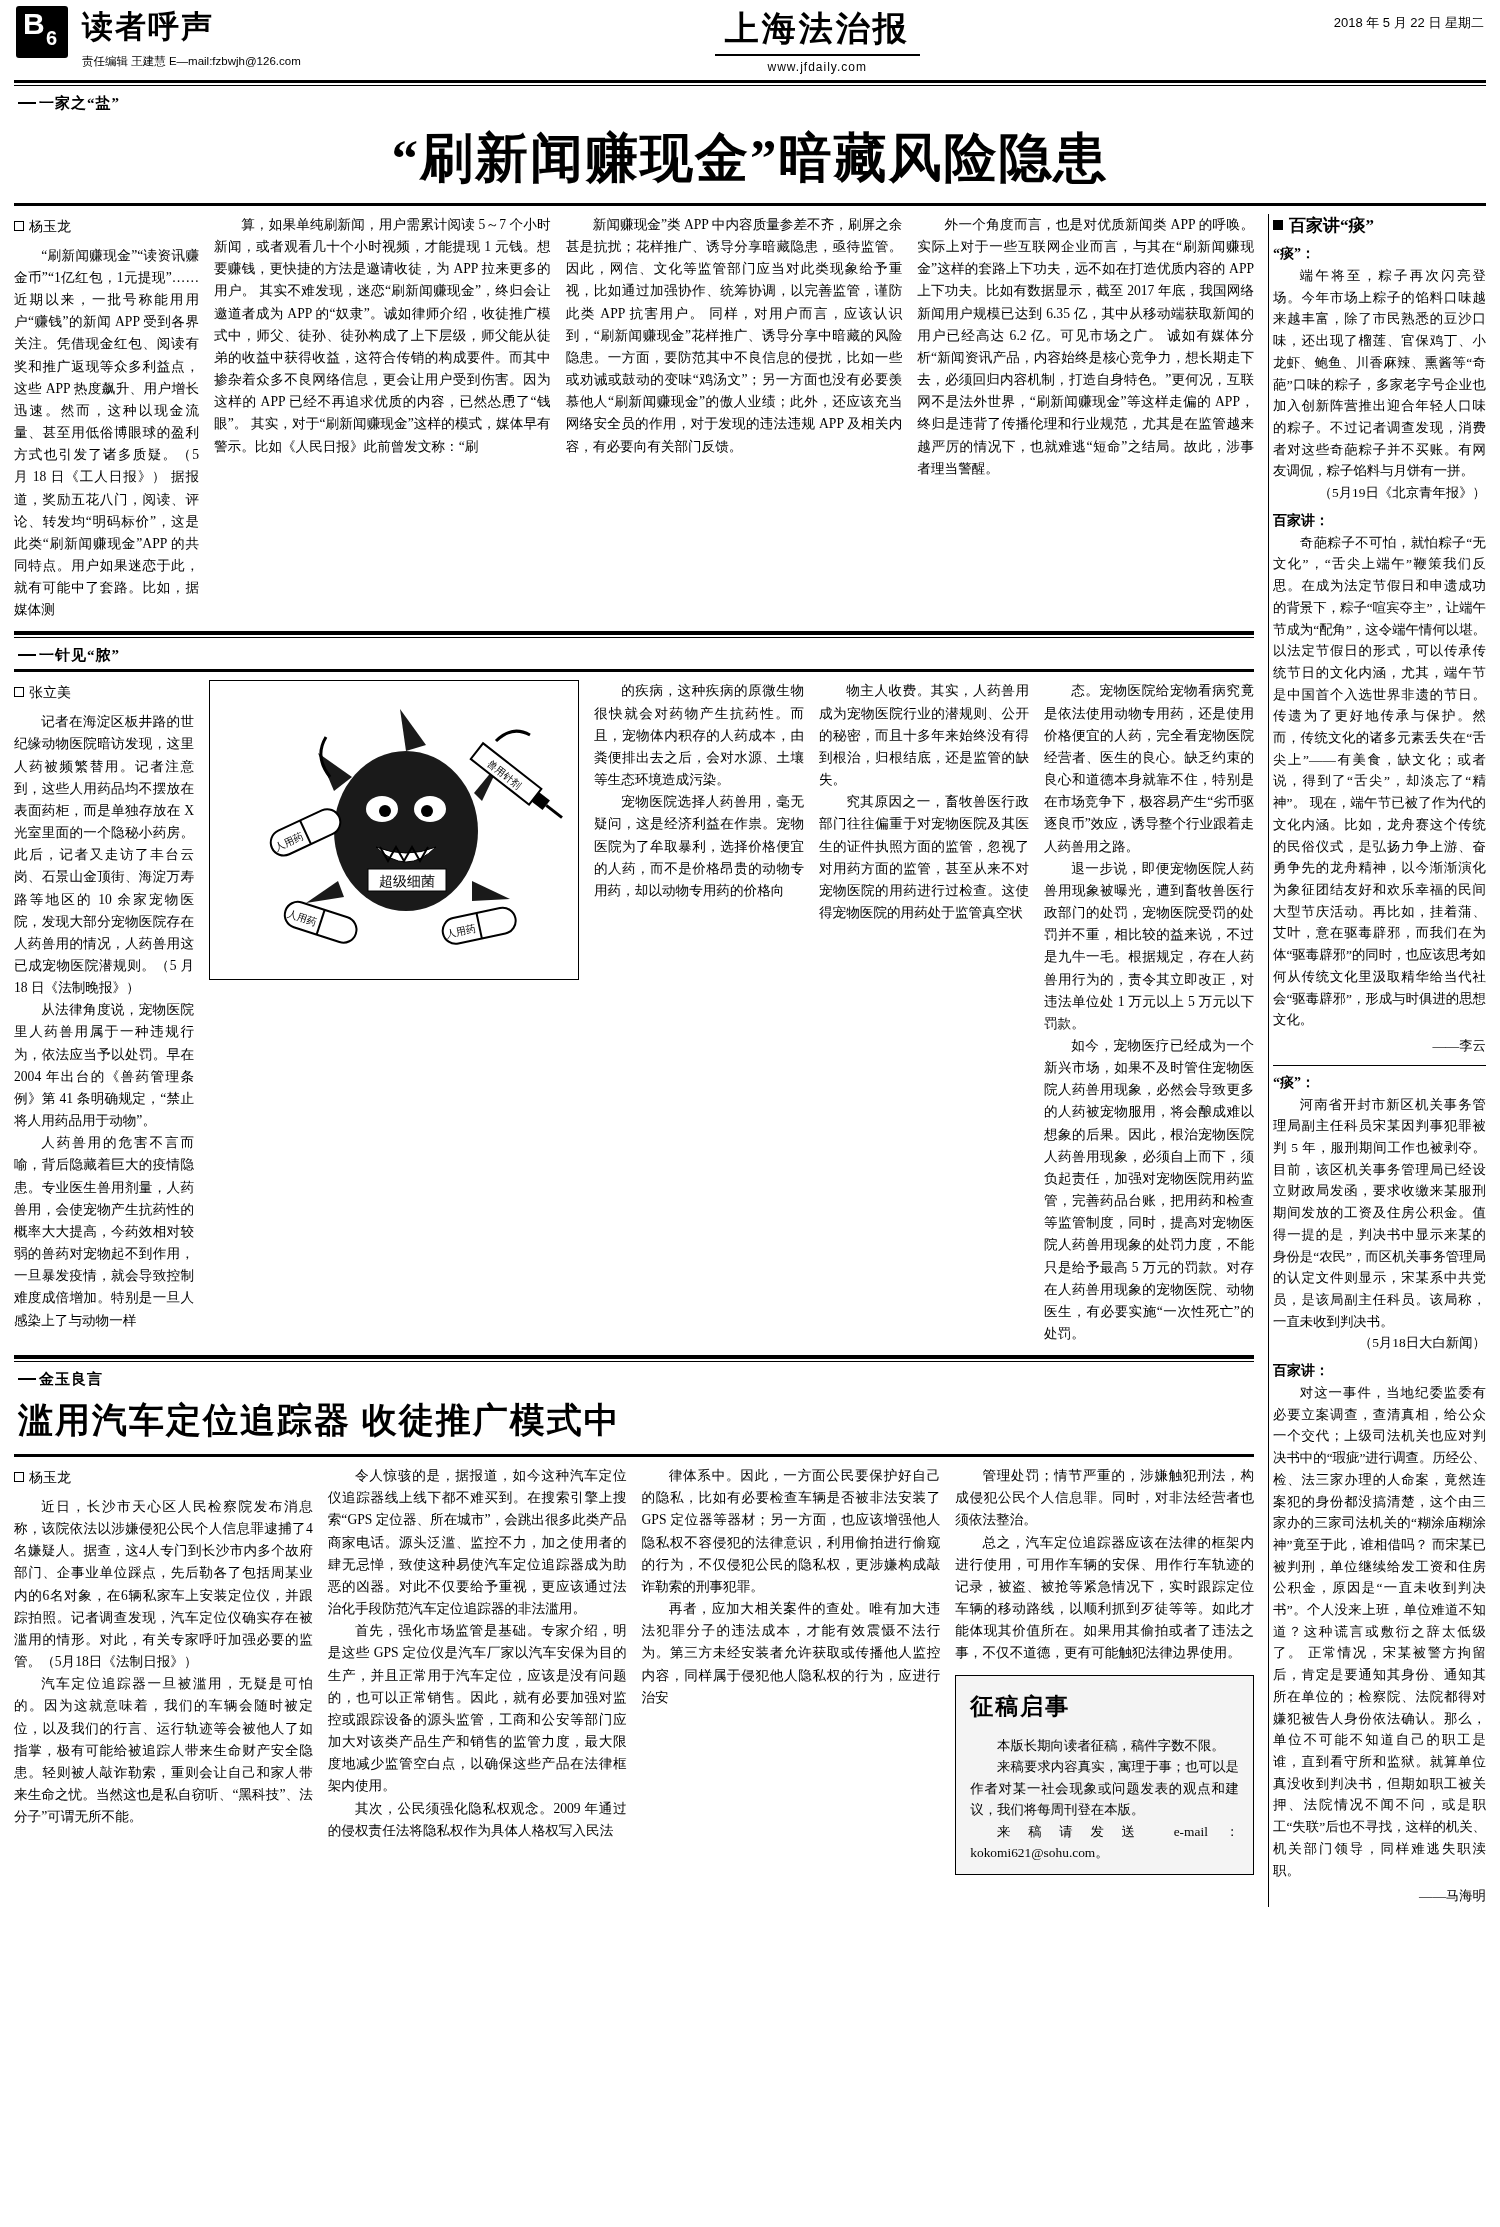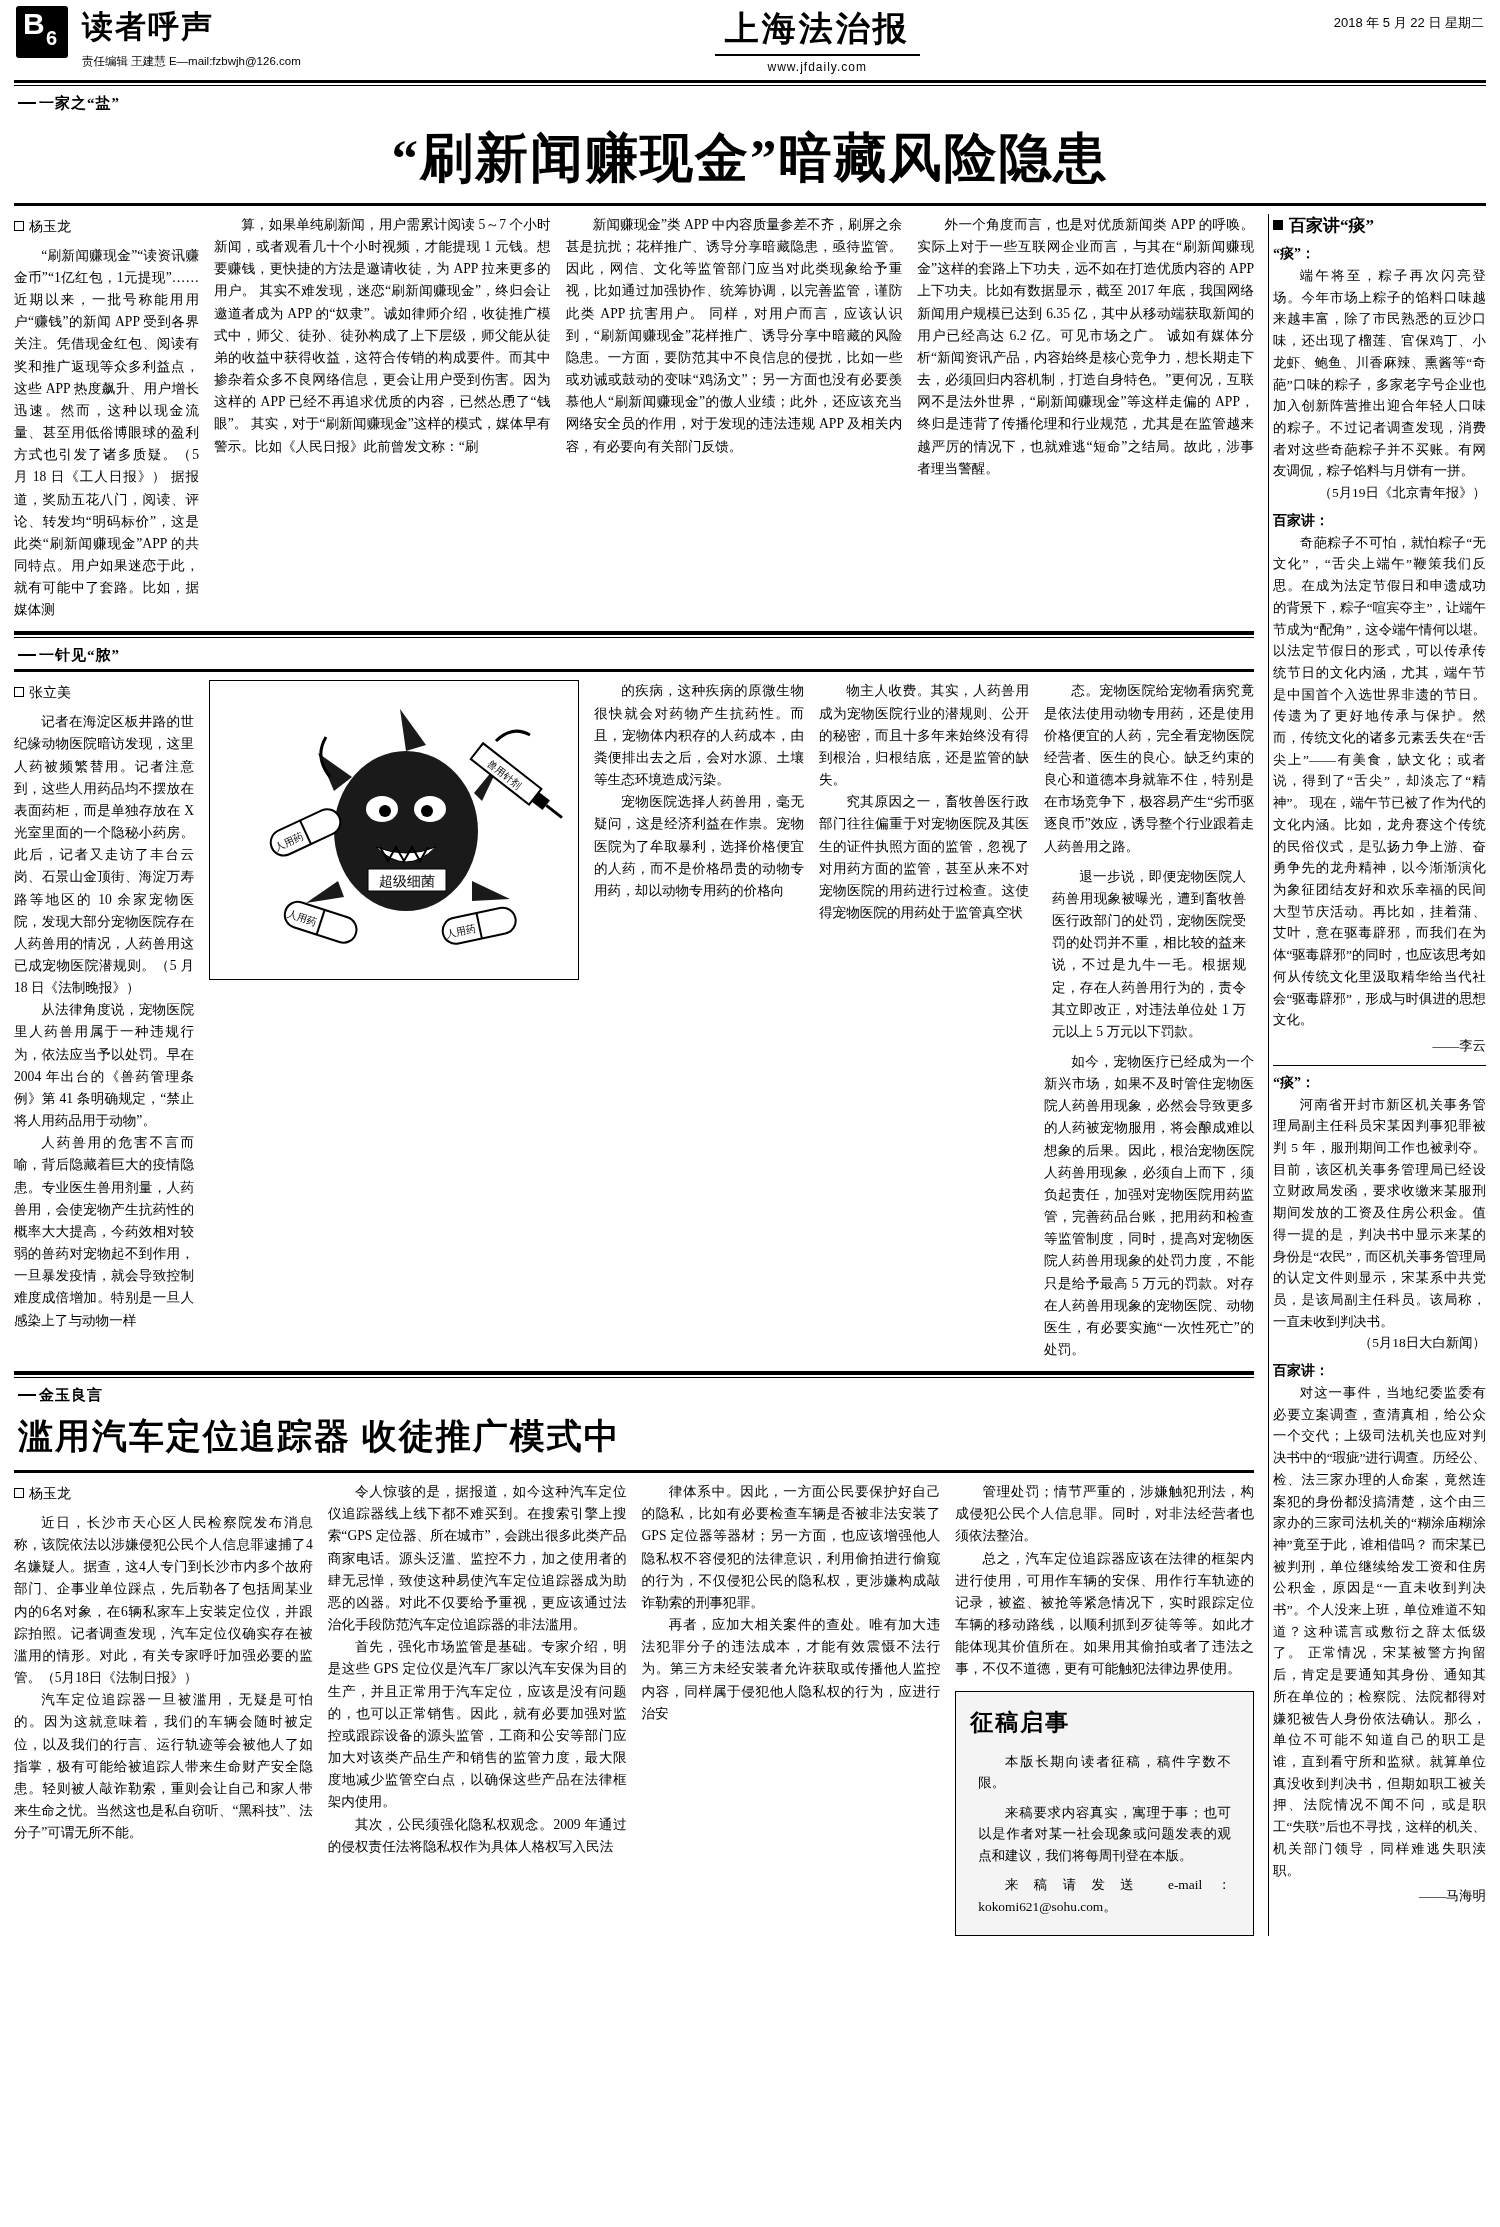--- a/index.html
+++ b/index.html
@@ -70,21 +70,21 @@
   .leftblock { flex:1 1 auto; }
 
   
   .illus {
     border:1px solid #000; background:#fff; position:relative; overflow:hidden;
   }
 
   
   .notice { border:1px solid #000; padding:10px 14px; margin-top:10px; background:#f4f4f4;}
   .notice h4 { font-size:23px; font-weight:bold; margin:2px 0 10px 0; letter-spacing:2px;}
-  .notice p { font-size:13.4px; line-height:1.6; margin:8px; text-indent:2em; text-align:justify;}
+  .notice p { font-size:13.4px; line-height:1.6; margin:0; text-indent:2em; text-align:justify;}
   .thickbar { border-top:4px solid #000; margin:10px 0 0 0; }
 </style>
 </head>
 <body>
 
 <div class="page">
 
   <div class="masthead">
     <div class="pagebadge">
       <span class="b">B</span>
@@ -205,21 +205,21 @@
           <div style="flex:1 1 0; font-size:13.6px; line-height:1.63; text-align:justify;">
             <p style="text-indent:2em;margin:0">的疾病，这种疾病的原微生物很快就会对药物产生抗药性。而且，宠物体内积存的人药成本，由粪便排出去之后，会对水源、土壤等生态环境造成污染。</p>
             <p style="text-indent:2em;margin:0">宠物医院选择人药兽用，毫无疑问，这是经济利益在作祟。宠物医院为了牟取暴利，选择价格便宜的人药，而不是价格昂贵的动物专用药，却以动物专用药的价格向</p>
           </div>
           <div style="flex:1 1 0; font-size:13.6px; line-height:1.63; text-align:justify;">
             <p style="text-indent:2em;margin:0">物主人收费。其实，人药兽用成为宠物医院行业的潜规则、公开的秘密，而且十多年来始终没有得到根治，归根结底，还是监管的缺失。</p>
             <p style="text-indent:2em;margin:0">究其原因之一，畜牧兽医行政部门往往偏重于对宠物医院及其医生的证件执照方面的监管，忽视了对用药方面的监管，甚至从来不对宠物医院的用药进行过检查。这使得宠物医院的用药处于监管真空状</p>
           </div>
           <div style="flex:1 1 0; font-size:13.6px; line-height:1.63; text-align:justify;">
             <p style="text-indent:2em;margin:0">态。宠物医院给宠物看病究竟是依法使用动物专用药，还是使用价格便宜的人药，完全看宠物医院经营者、医生的良心。缺乏约束的良心和道德本身就靠不住，特别是在市场竞争下，极容易产生“劣币驱逐良币”效应，诱导整个行业跟着走人药兽用之路。</p>
-            <p style="text-indent:2em;margin:8px">退一步说，即便宠物医院人药兽用现象被曝光，遭到畜牧兽医行政部门的处罚，宠物医院受罚的处罚并不重，相比较的益来说，不过是九牛一毛。根据规定，存在人药兽用行为的，责令其立即改正，对违法单位处 1 万元以上 5 万元以下罚款。</p>
+            <p style="text-indent:2em;margin:0">退一步说，即便宠物医院人药兽用现象被曝光，遭到畜牧兽医行政部门的处罚，宠物医院受罚的处罚并不重，相比较的益来说，不过是九牛一毛。根据规定，存在人药兽用行为的，责令其立即改正，对违法单位处 1 万元以上 5 万元以下罚款。</p>
             <p style="text-indent:2em;margin:0">如今，宠物医疗已经成为一个新兴市场，如果不及时管住宠物医院人药兽用现象，必然会导致更多的人药被宠物服用，将会酿成难以想象的后果。因此，根治宠物医院人药兽用现象，必须自上而下，须负起责任，加强对宠物医院用药监管，完善药品台账，把用药和检查等监管制度，同时，提高对宠物医院人药兽用现象的处罚力度，不能只是给予最高 5 万元的罚款。对存在人药兽用现象的宠物医院、动物医生，有必要实施“一次性死亡”的处罚。</p>
           </div>
         </div>
       </div>
 
       <div class="thickbar"></div>
       <div class="rule-thin"></div>
 
       <div class="seclabel"><span class="dash"></span><span>金玉良言</span></div>
       <div class="headline2">滥用汽车定位追踪器  收徒推广模式中</div>

